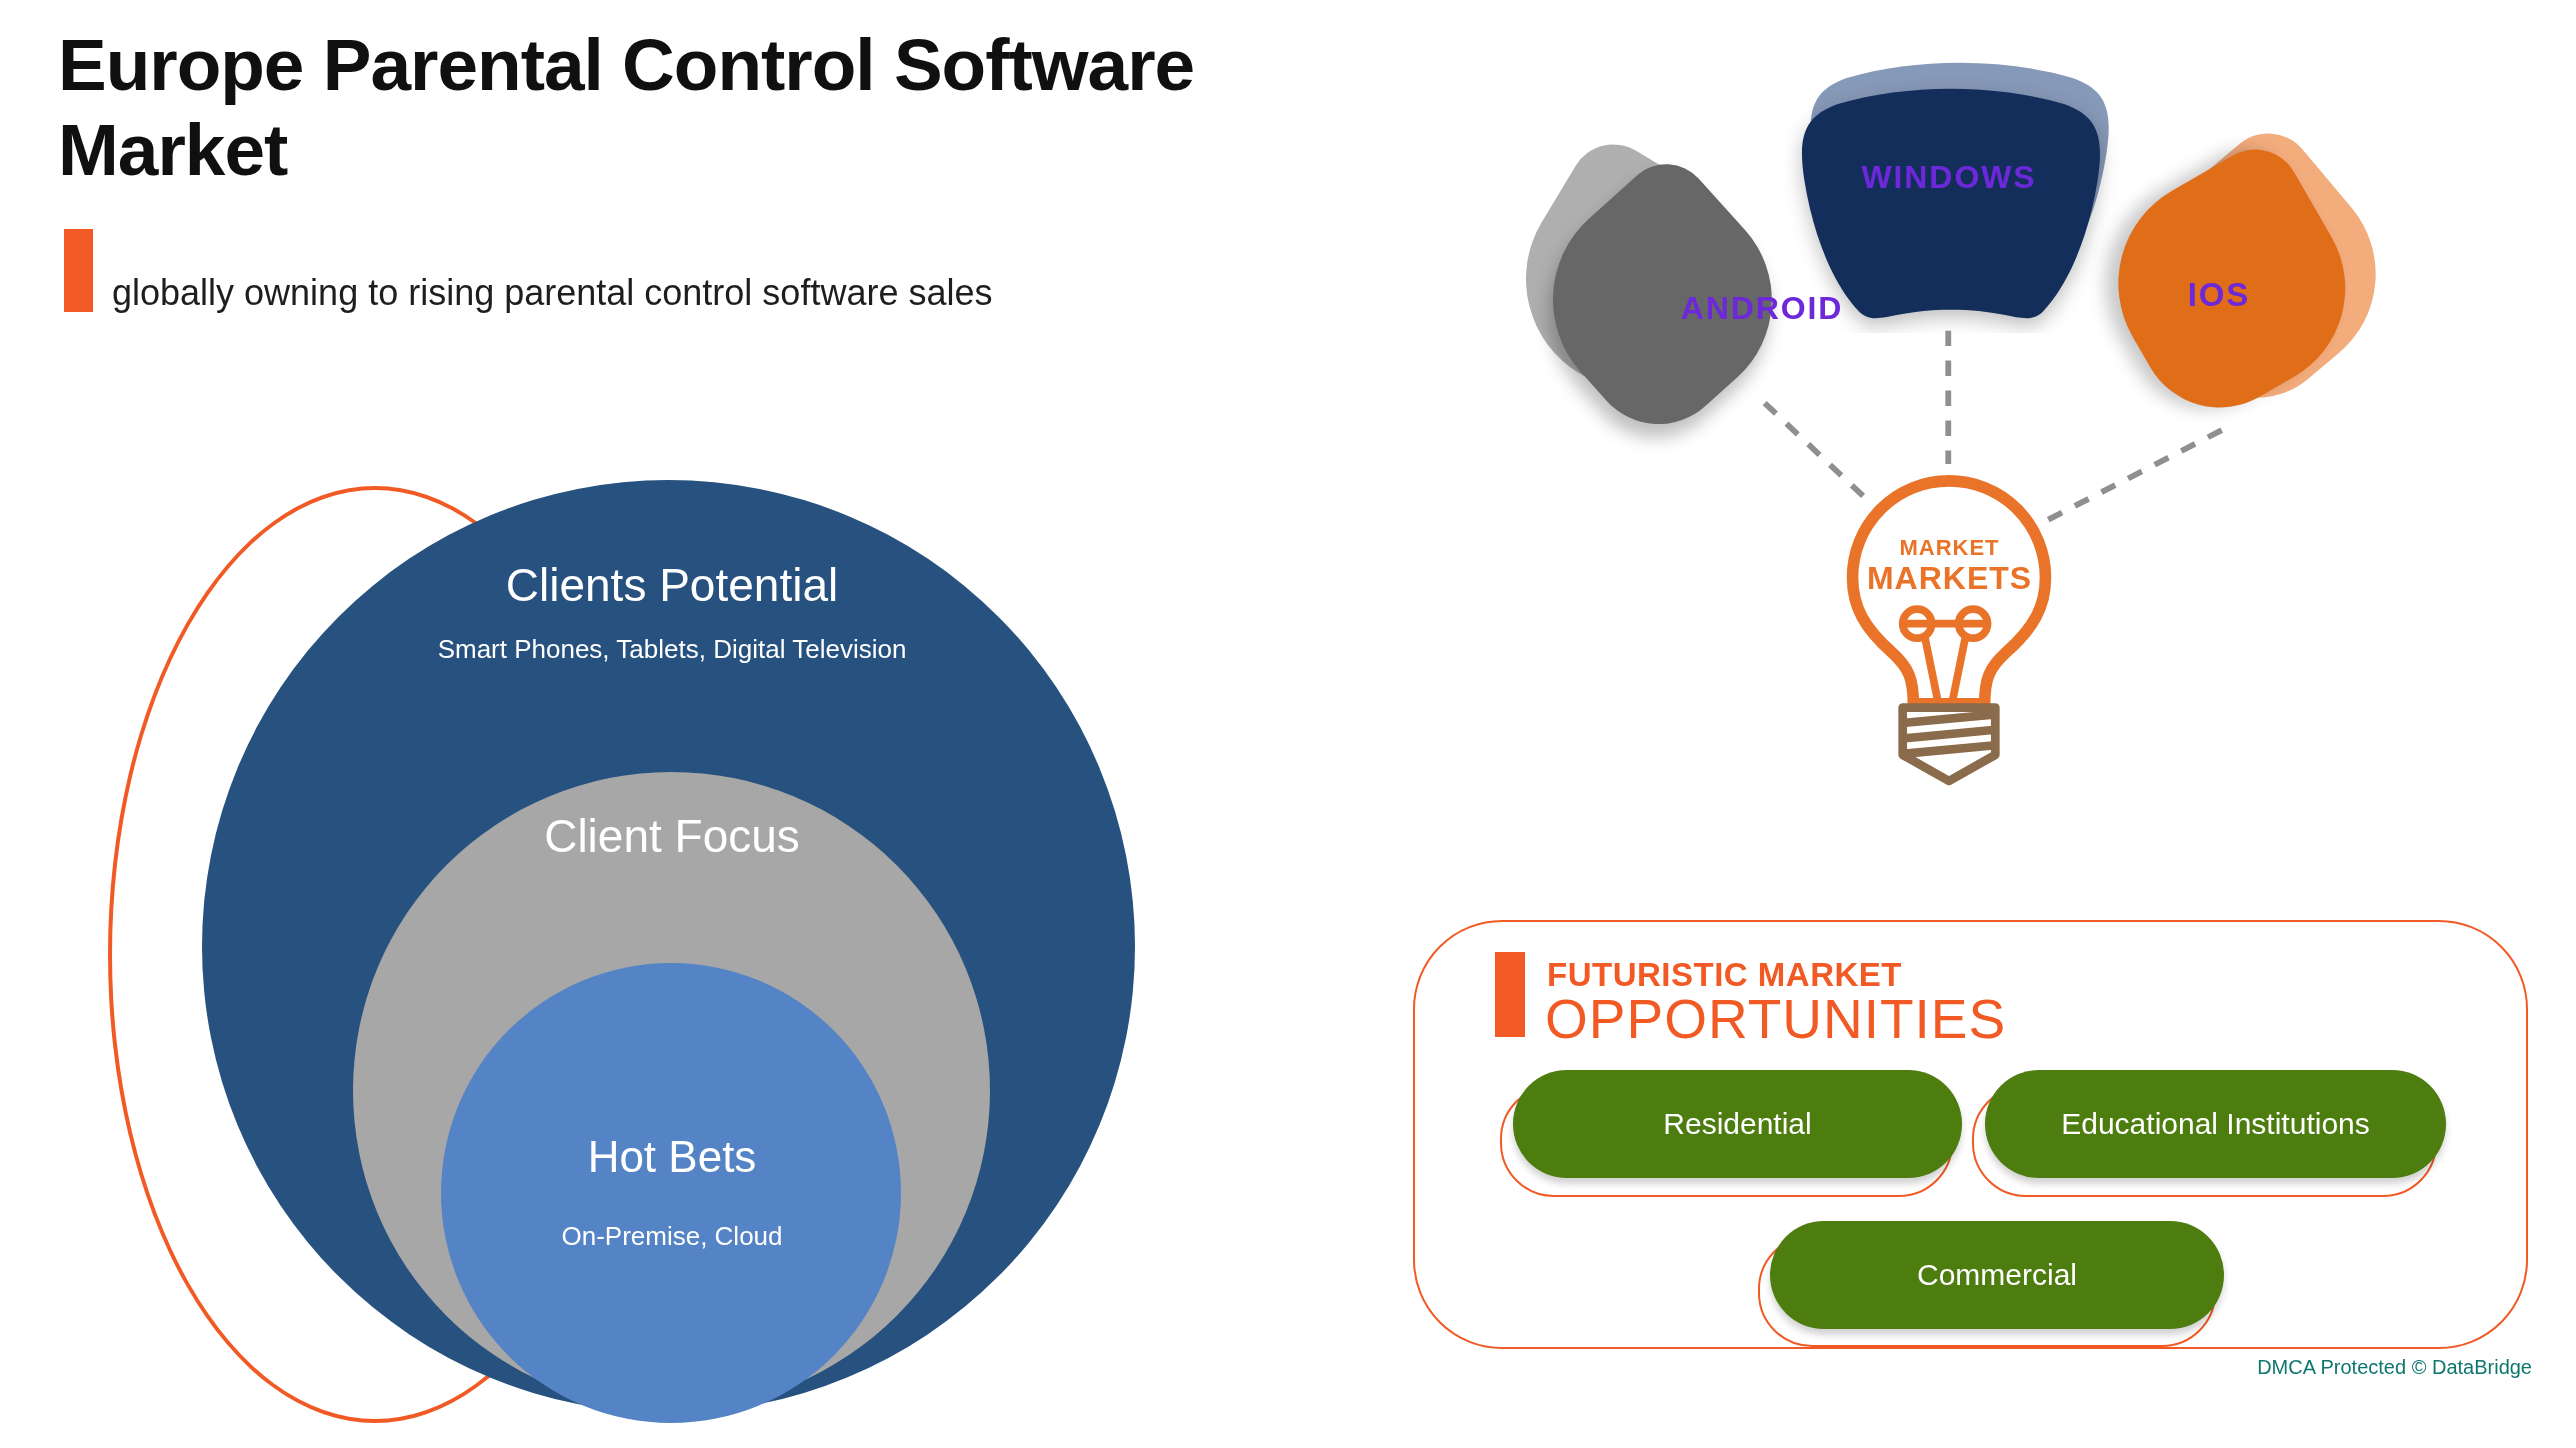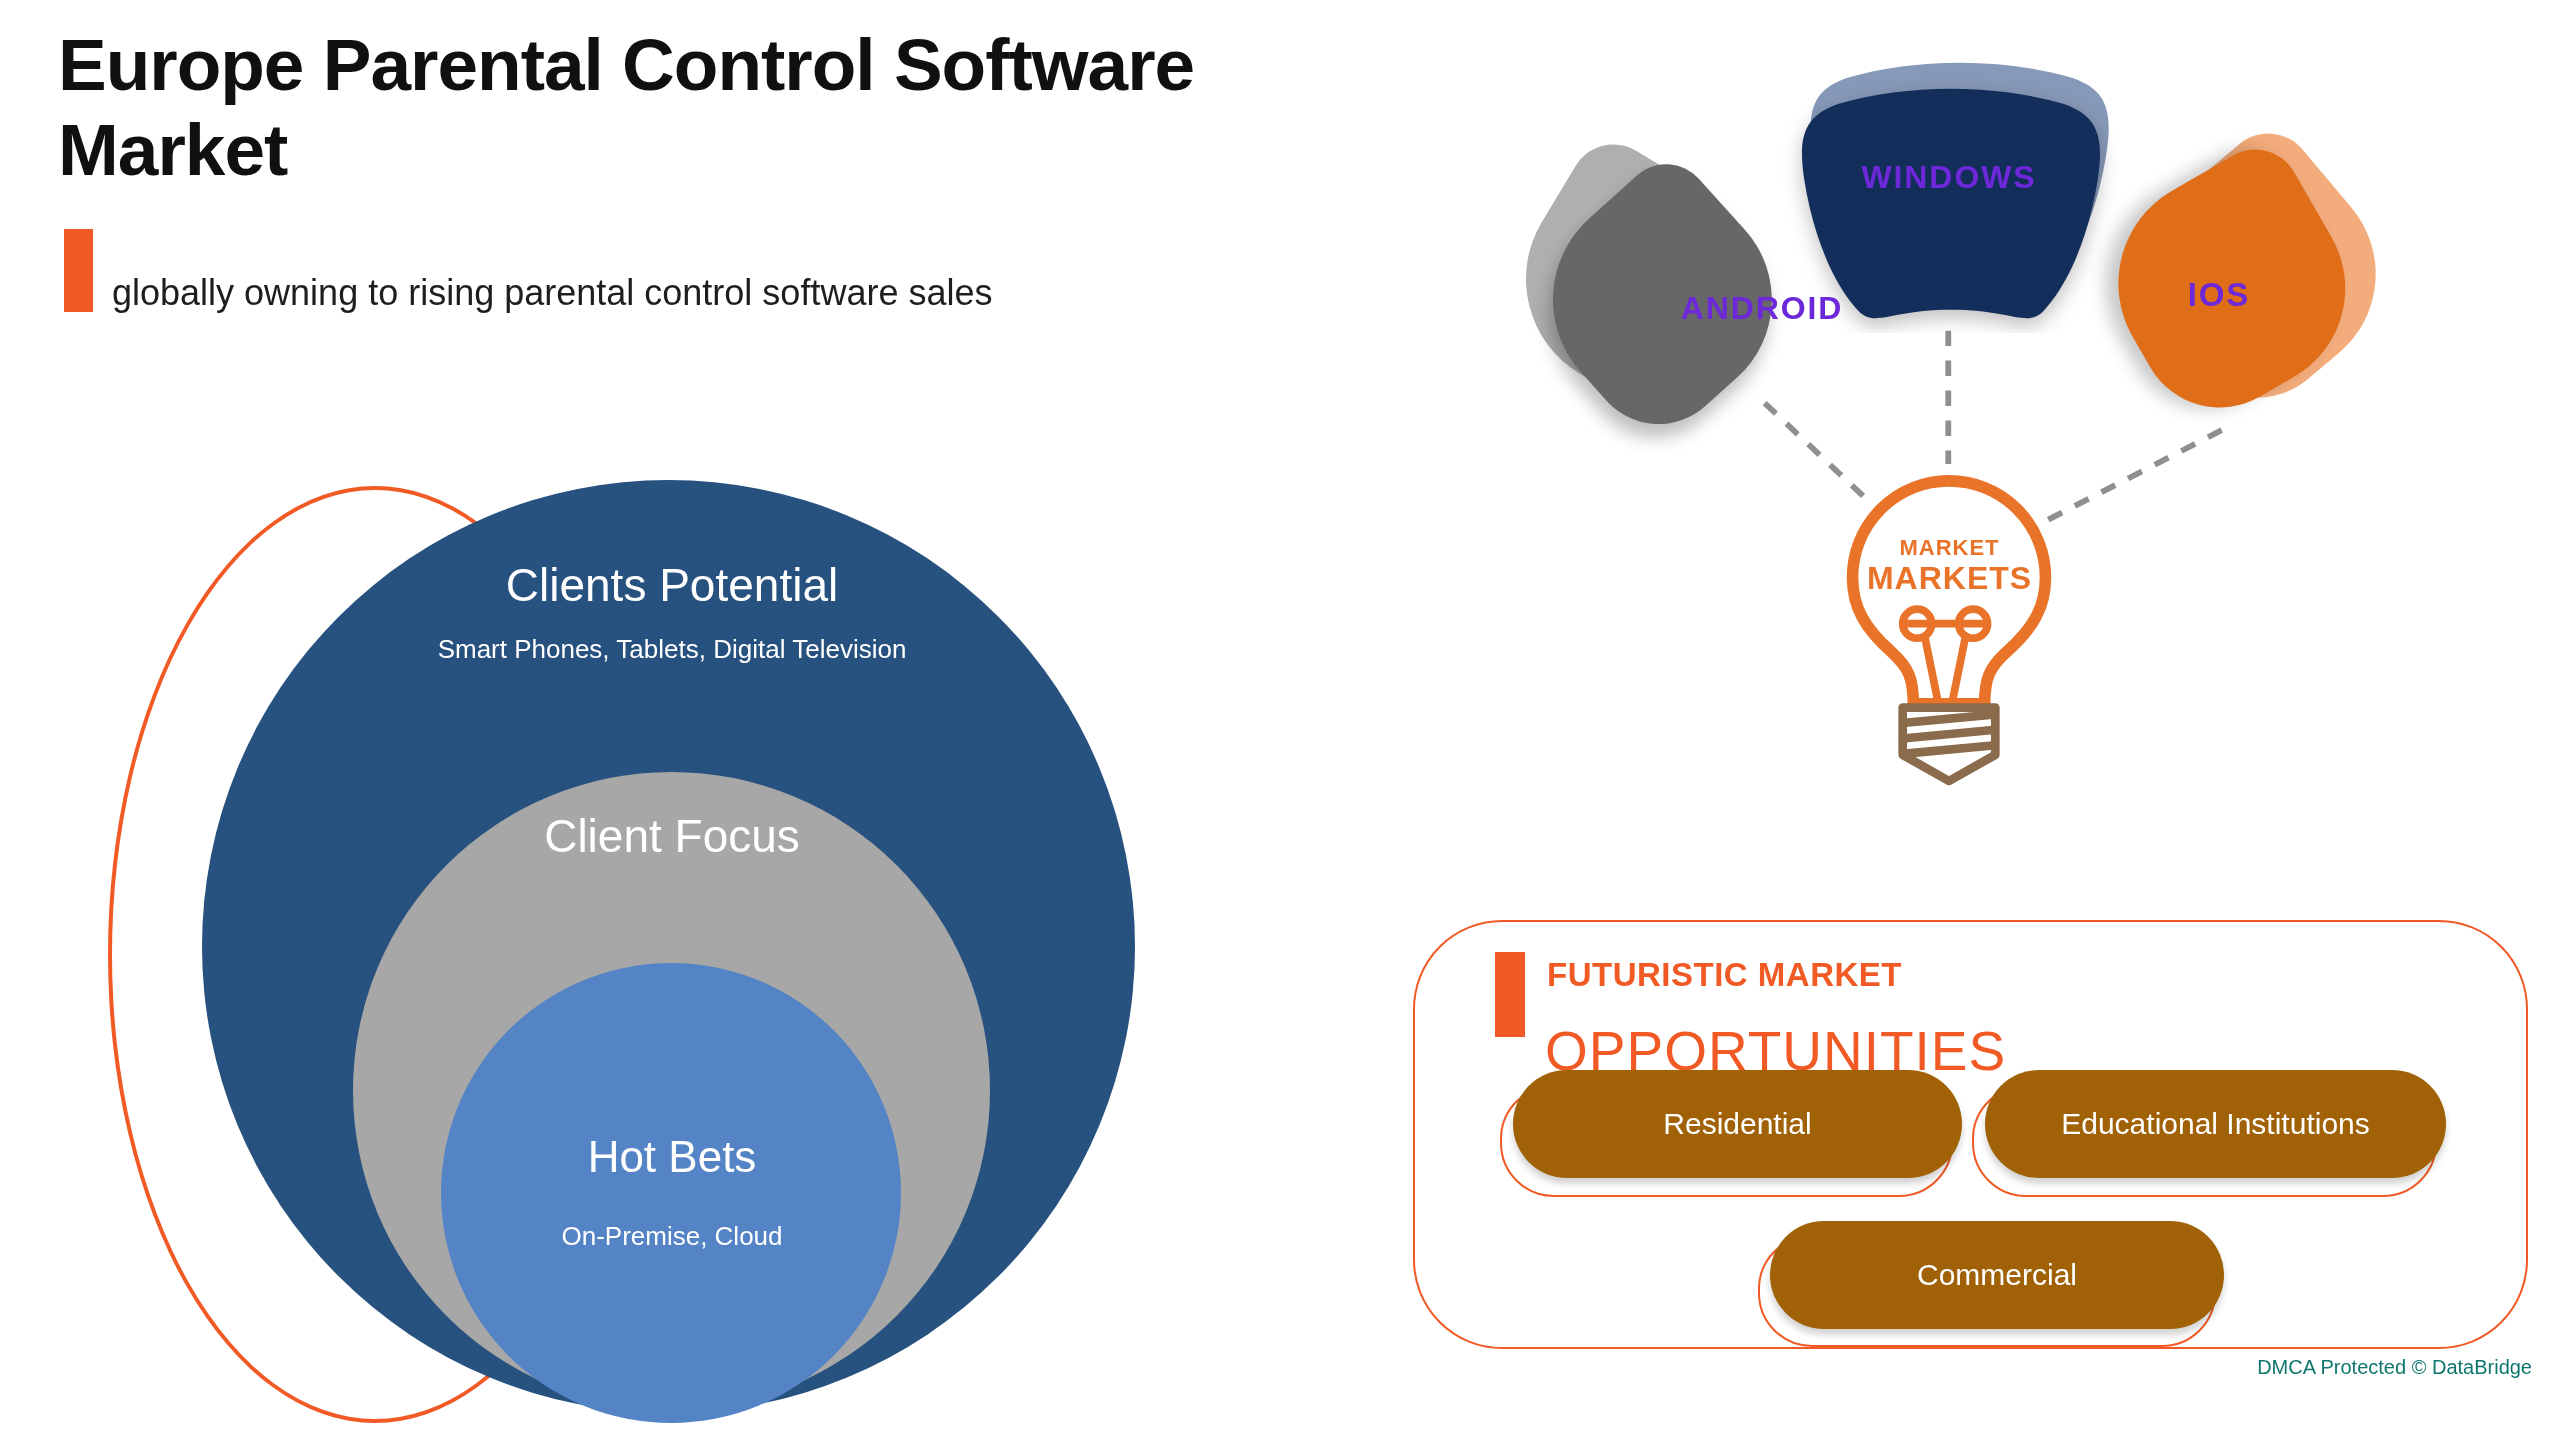--- a/index.html
+++ b/index.html
@@ -50,22 +50,22 @@
   #connector-svg{left:1642px;top:319px;}
   #bulb-svg{left:1840px;top:467px;}
   .hub-text{position:absolute;left:1853px;width:193px;text-align:center;color:#E97329;font-weight:700;}
   #hub-line1{top:535px;font-size:22px;letter-spacing:1px;}
   #hub-line2{top:560px;font-size:32px;letter-spacing:1px;}
 
   
   .opp-panel{position:absolute;left:1413px;top:920px;width:1111px;height:425px;border:2.9px solid #F15A25;border-radius:89px;background:#ffffff;}
   .opp-bar{position:absolute;left:1495px;top:952px;width:30px;height:85px;background:#F15A25;}
   .opp-heading1{position:absolute;left:1547px;top:956px;font-size:33px;font-weight:700;color:#F15A25;letter-spacing:0.5px;}
-  .opp-heading2{position:absolute;left:1545px;top:987px;font-size:55px;font-weight:400;color:#F15A25;letter-spacing:1px;margin-top:32px;}
-  .pill{position:absolute;height:108px;background:#a16207;border-radius:54px;display:flex;align-items:center;justify-content:center;color:#ffffff;font-size:30px;box-shadow:0 5.8px 7.7px rgba(0,0,0,0.18);}
+  .opp-heading2{position:absolute;left:1545px;top:987px;font-size:55px;font-weight:400;color:#F15A25;letter-spacing:1px;}
+  .pill{position:absolute;height:108px;background:#4d7c0f;border-radius:54px;display:flex;align-items:center;justify-content:center;color:#ffffff;font-size:30px;box-shadow:0 5.8px 7.7px rgba(0,0,0,0.18);}
   .pill-outline{position:absolute;height:108px;border:2.9px solid #F15A25;border-radius:54px;background:transparent;}
   #pill-residential{left:1513px;top:1070px;width:449px;}
   #outline-residential{left:1500px;top:1085px;width:449px;}
   #pill-educational{left:1985px;top:1070px;width:461px;}
   #outline-educational{left:1972px;top:1085px;width:461px;}
   #pill-commercial{left:1770px;top:1221px;width:454px;}
   #outline-commercial{left:1758px;top:1235px;width:454px;}
 
   
   .footer-note{position:absolute;right:44px;top:1356px;font-size:20px;color:#0f766e;}

